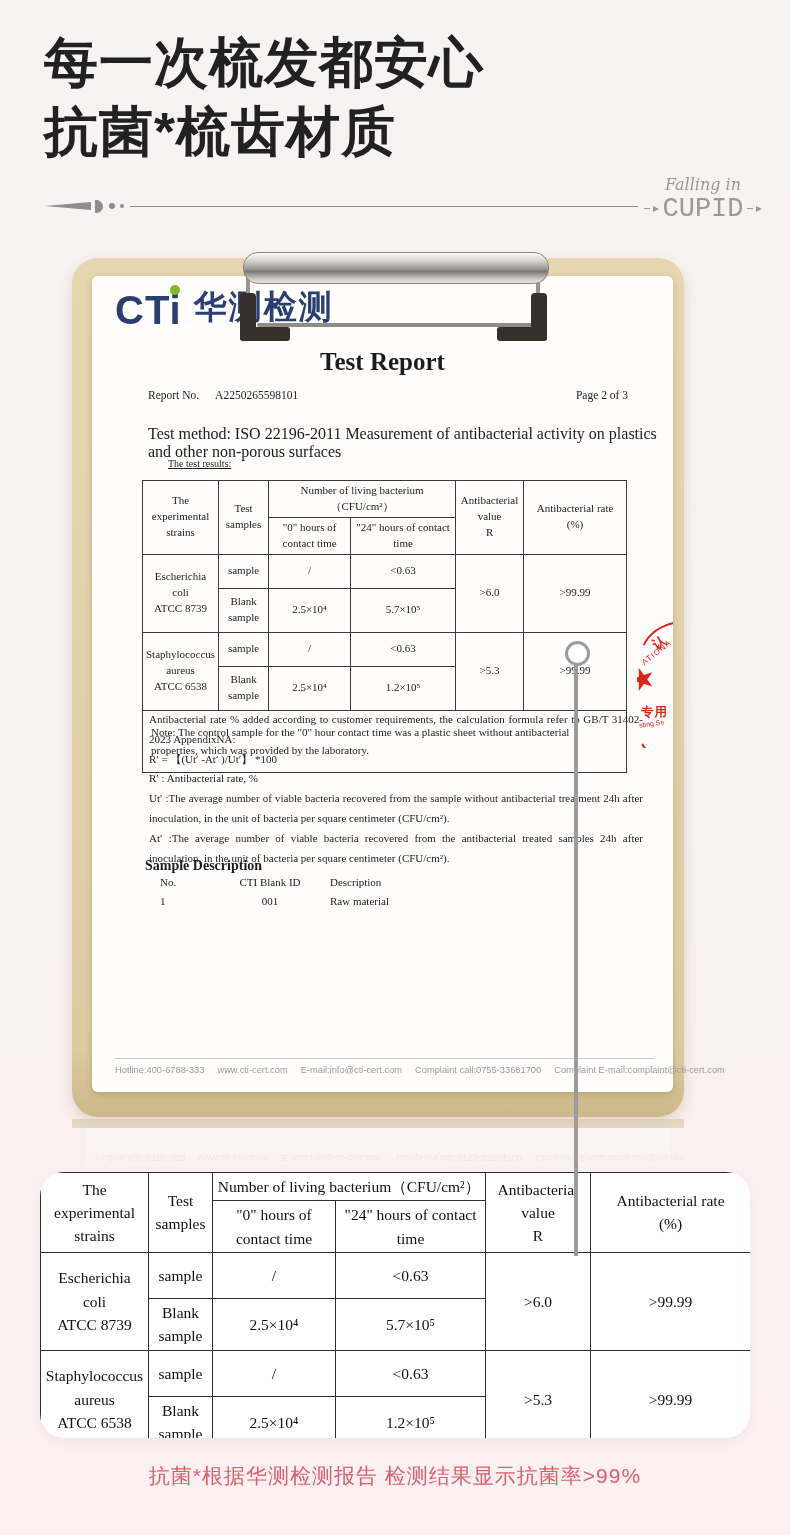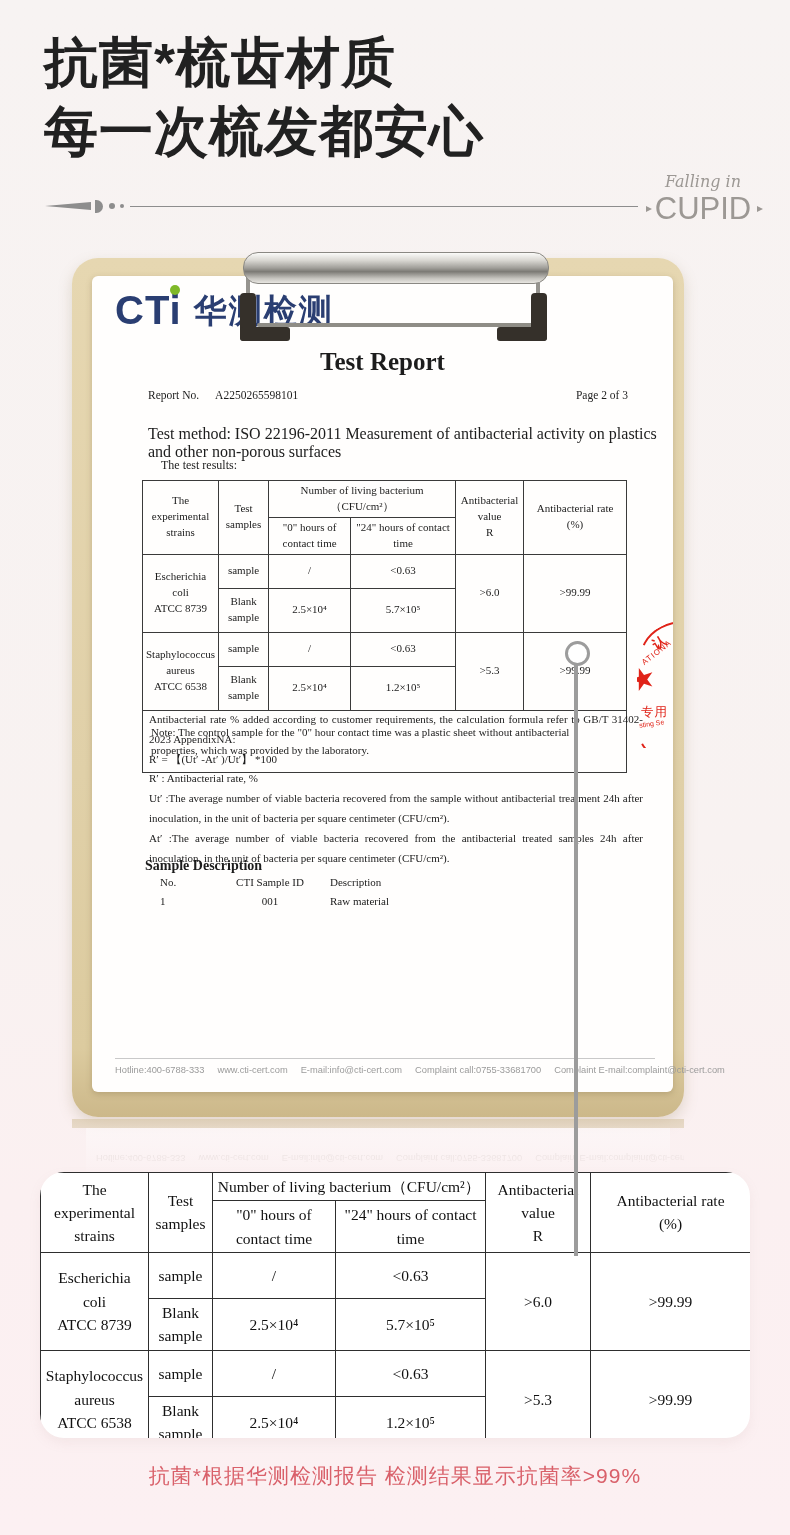--- a/index.html
+++ b/index.html
@@ -14,21 +14,21 @@
   
   .divider{position:absolute;left:45px;top:186px;width:717px;height:40px;display:flex;align-items:center;}
   .cone{width:0;height:0;border-top:4px solid transparent;border-bottom:4px solid transparent;border-right:46px solid #8d8d8d;}
   .halfdot{width:8px;height:13px;background:#8d8d8d;border-radius:0 13px 13px 0 / 0 13px 13px 0;margin-left:4px;}
   .dot1{width:6px;height:6px;border-radius:50%;background:#8d8d8d;margin-left:6px;}
   .dot2{width:4px;height:4px;border-radius:50%;background:#8d8d8d;margin-left:5px;}
   .rule{flex:1;height:1px;background:#8d8d8d;margin:0 6px;}
   .cupid{width:118px;text-align:center;color:#9c9894;margin-top:-14px;}
   .cupid .script{font-family:"DejaVu Serif",serif;font-style:italic;font-size:16px;}
   .cupid .nm-row{display:flex;align-items:center;justify-content:center;gap:3px;}
-  .cupid .nm{font-family:Liberation Sans, sans-serif;font-size:31px;letter-spacing:0px;}
+  .cupid .nm{font-family:Liberation Mono, monospace;font-size:27px;letter-spacing:0px;}
   .tri-r{width:0;height:0;border-top:3px solid transparent;border-bottom:3px solid transparent;border-left:6px solid #9c9894;}
   .mini-dash{width:6px;height:1px;background:#9c9894;}
 
   
   .board{position:absolute;left:72px;top:258px;width:612px;height:859px;border-radius:26px;
          background:linear-gradient(180deg,#e6d7b1 0%,#e0d0a8 60%,#dccb9f 92%,#ccb88a 100%);
          box-shadow:0 6px 14px rgba(150,130,90,.25);}
   .paper{position:absolute;left:20px;top:18px;width:581px;height:816px;background:#fffefd;border-radius:6px;
          box-shadow:0 2px 6px rgba(120,100,60,.30);}
 
@@ -37,30 +37,30 @@
             border:1px solid #8a8883;
             background:linear-gradient(180deg,#fbfbf9 0%,#d8d6d1 25%,#a09e99 50%,#7c7a75 62%,#c7c5c0 85%,#e8e6e1 100%);}
   .clip-stub{position:absolute;width:4px;height:30px;background:#96948f;z-index:6;}
   .clip-wire{position:absolute;left:185px;top:65px;width:280px;height:4px;background:#8f8d86;border-radius:2px;z-index:6;}
   .grip{position:absolute;width:50px;height:48px;z-index:8;}
   .grip .v{position:absolute;top:0;width:16px;height:48px;background:#35302a;border-radius:4px;}
   .grip .f{position:absolute;bottom:0;left:0;width:50px;height:14px;background:#35302a;border-radius:3px;}
 
   
   .paper *{font-family:"Liberation Serif",serif;color:#1c1c1c;}
-  .logo-row{position:absolute;left:23px;top:14px;display:flex;align-items:center;z-index:3;}
+  .logo-row{position:absolute;left:23px;top:14px;display:flex;align-items:flex-start;z-index:3;}
   .cti{position:relative;font-family:"Liberation Sans",sans-serif;font-weight:900;font-size:40px;color:#2a3e72;letter-spacing:1px;line-height:1;}
   .green-dot{position:absolute;left:55px;top:-5px;width:10px;height:10px;border-radius:50%;background:#7fb928;}
   .cti-cn{font-family:"Liberation Sans",sans-serif;font-weight:700;font-size:33px;color:#2a3e72;margin-left:12px;line-height:1;letter-spacing:2px;}
   .rpt-title{position:absolute;left:0;top:72px;width:100%;text-align:center;font-weight:700;font-size:25px;}
   .rpt-meta{position:absolute;left:56px;top:113px;width:480px;display:flex;font-size:11.5px;}
   .rpt-meta .no{margin-left:16px;}
   .rpt-meta .pg{margin-left:auto;}
   .method{position:absolute;left:56px;top:149px;width:522px;font-size:16px;}
-  .results-label{position:absolute;left:69px;top:182px;font-size:12px;}
+  .results-label{position:absolute;left:76px;top:182px;font-size:10px;text-decoration:underline;}
 
   table.rpt{position:absolute;left:50px;top:204px;border-collapse:collapse;table-layout:fixed;}
   table.rpt td{border:1.2px solid #3a3a3a;text-align:center;vertical-align:middle;
                font-size:11px;line-height:1.45;white-space:pre-line;padding:2px 3px;}
   table.rpt td.note-cell{text-align:left;white-space:normal;padding:12px 8px;line-height:1.7;}
 
   .formula{position:absolute;left:57px;top:434px;width:494px;font-size:11px;line-height:1.8;
            text-align:justify;white-space:pre-line;}
   .sd-title{position:absolute;left:53px;top:582px;font-size:14px;font-weight:700;}
   .sd-grid{position:absolute;left:68px;top:600px;display:grid;grid-template-columns:50px 120px auto;
@@ -72,21 +72,21 @@
 
   
   .stamp{position:absolute;right:0;top:346px;width:36px;height:126px;overflow:hidden;z-index:2;}
   .stamp *{color:#e02318;font-family:"Liberation Sans",sans-serif;}
   .arc{position:absolute;border:2.5px solid #e02318;border-radius:50%;width:60px;height:40px;background:transparent;}
   .arc.top{left:2px;top:2px;border-color:#e02318 transparent transparent transparent;transform:rotate(-28deg);}
   .arc.bot{left:0px;top:96px;border-color:transparent transparent #e02318 transparent;transform:rotate(22deg);}
   .st-char{position:absolute;left:16px;top:12px;font-size:13px;transform:rotate(-32deg);font-weight:700;}
   .st-arc-text{position:absolute;left:2px;top:26px;font-size:8px;letter-spacing:1px;transform:rotate(-38deg);}
   .st-star{position:absolute;left:-8px;top:42px;font-size:30px;transform:rotate(-18deg);line-height:1;}
-  .st-line1{position:absolute;left:4px;top:82px;font-size:12.5px;font-weight:400;letter-spacing:1px;}
+  .st-line1{position:absolute;left:4px;top:82px;font-size:12.5px;font-weight:700;letter-spacing:1px;}
   .st-line2{position:absolute;left:2px;top:98px;font-size:7px;transform:rotate(-8deg);}
 
   
   .ann-line{position:absolute;left:574px;top:660px;width:3.5px;height:596px;background:#9c9c9c;z-index:20;}
   .ann-circle{position:absolute;left:565px;top:641px;width:19px;height:19px;border:3.5px solid #9c9c9c;border-radius:50%;background:#fff;z-index:21;}
 
   
   .reflection{position:absolute;left:72px;top:1119px;width:612px;height:66px;border-radius:0 0 20px 20px;overflow:hidden;z-index:1;}
   .refl-tan{position:absolute;left:0;top:0;width:100%;height:9px;background:rgba(203,182,138,.55);}
   .refl-paper{position:absolute;left:14px;top:9px;width:584px;height:57px;background:rgba(255,255,255,.55);}
@@ -104,22 +104,22 @@
 
   
   .caption{position:absolute;left:0;top:1462px;width:100%;text-align:center;font-size:21px;color:#d9606a;letter-spacing:1px;}
 </style>
 </head>
 <body>
 
 <div class="page">
 
   <div class="headline">
+    <div>每一次梳发都安心</div>
     <div>抗菌*梳齿材质</div>
-    <div>每一次梳发都安心</div>
   </div>
 
   <div class="divider">
     <div class="cone"></div>
     <div class="halfdot"></div>
     <div class="dot1"></div>
     <div class="dot2"></div>
     <div class="rule"></div>
     <div class="cupid">
       <div class="script">Falling in</div>
@@ -222,21 +222,21 @@
 
       <div class="formula">Antibacterial rate % added according to customer requirements, the calculation formula refer to GB/T 31402-2023 AppendixNA:
 R′ = 【(Ut′ -At′ )/Ut′】 *100
 R′ : Antibacterial rate, %
 Ut′ :The average number of viable bacteria recovered from the sample without antibacterial treatment 24h after inoculation, in the unit of bacteria per square centimeter (CFU/cm²).
 At′ :The average number of viable bacteria recovered from the antibacterial treated samples 24h after inoculation, in the unit of bacteria per square centimeter (CFU/cm²).</div>
 
       <div class="sd-title">Sample Description</div>
       <div class="sd-grid">
         <span>No.</span>
-        <span class="c2">CTI Sample ID</span>
+        <span class="c2">CTI Blank ID</span>
         <span>Description</span>
         <span>1</span>
         <span class="c2">001</span>
         <span>Raw material</span>
       </div>
 
       <div class="paper-footer-line"></div>
       <div class="paper-footer">
         <span>Hotline:400-6788-333</span>
         <span>www.cti-cert.com</span>

